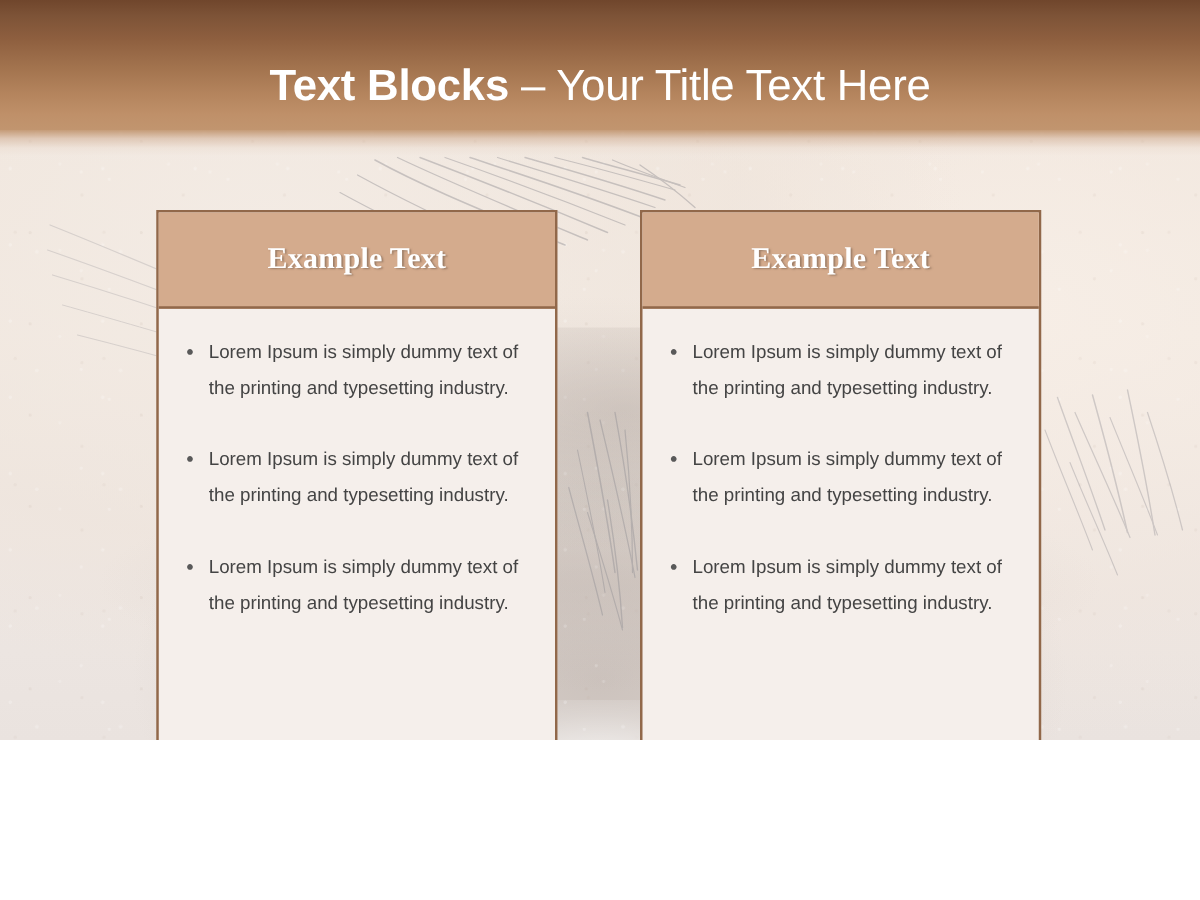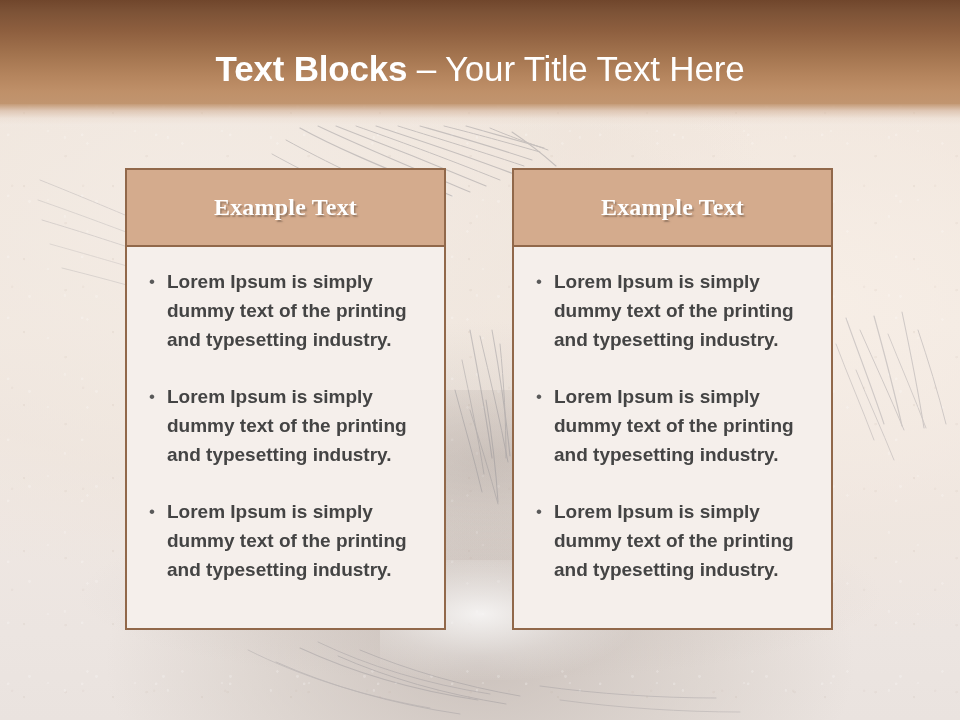--- a/index.html
+++ b/index.html
@@ -4,21 +4,21 @@
 <style>
   html, body {
     margin: 0;
     padding: 0;
     background: #ffffff;
   }
 
   #slide {
     position: relative;
     width: 960px;
-    height: 720px;
+    height: 592px;
     overflow: hidden;
     font-family: "Liberation Sans", sans-serif;
     background: #15803d;
   }
 
   
   .bg-layer {
     position: absolute;
     inset: 0;
     overflow: hidden;
@@ -171,23 +171,22 @@
     flex: 0 0 auto;
     width: 30px;
     color: #595959;
     font-size: 17px;
     line-height: 29px;
     text-align: center;
   }
   .bullet-text {
     flex: 1 1 auto;
     color: #444444;
-    font-size: 19px;
+    font-size: 15px;
     line-height: 29px;
-    font-weight: bold;
   }
 </style>
 </head>
 <body>
 
 <div id="slide">
 
   <div class="bg-layer">
     <div class="bg-skin"></div>
     <div class="bg-texture"></div>

